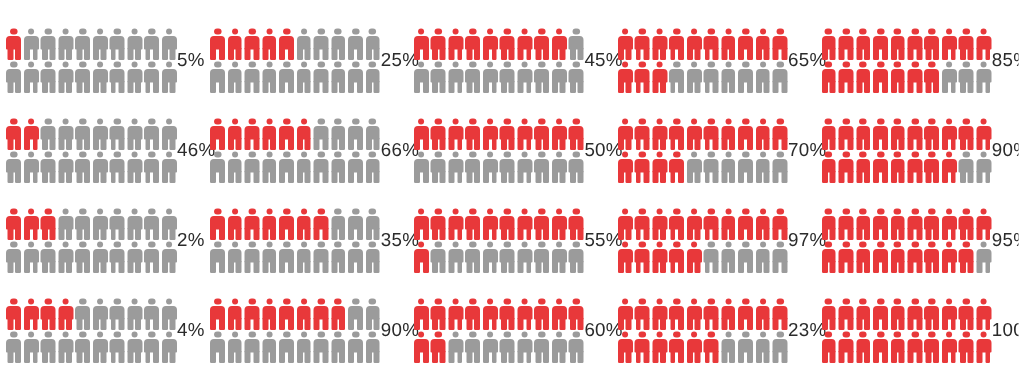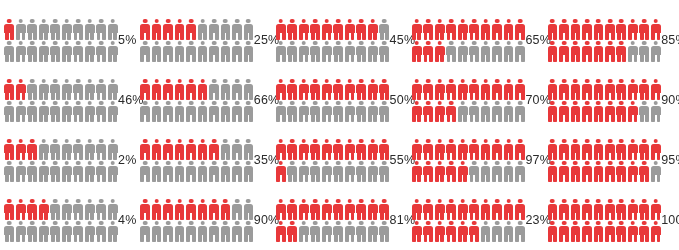--- a/index.html
+++ b/index.html
@@ -2347,21 +2347,21 @@
             <span class="legL"></span>
             <span class="legR"></span>
           </span>
           <span class="person gray">
             <span class="head"></span>
             <span class="body"></span>
             <span class="legL"></span>
             <span class="legR"></span>
           </span>
         </div>
-        <div class="label">81%</div>
+        <div class="label">60%</div>
       </div>
       <div class="block">
         <div class="icons">
           <span class="person red">
             <span class="head"></span>
             <span class="body"></span>
             <span class="legL"></span>
             <span class="legR"></span>
           </span>
           <span class="person red">

